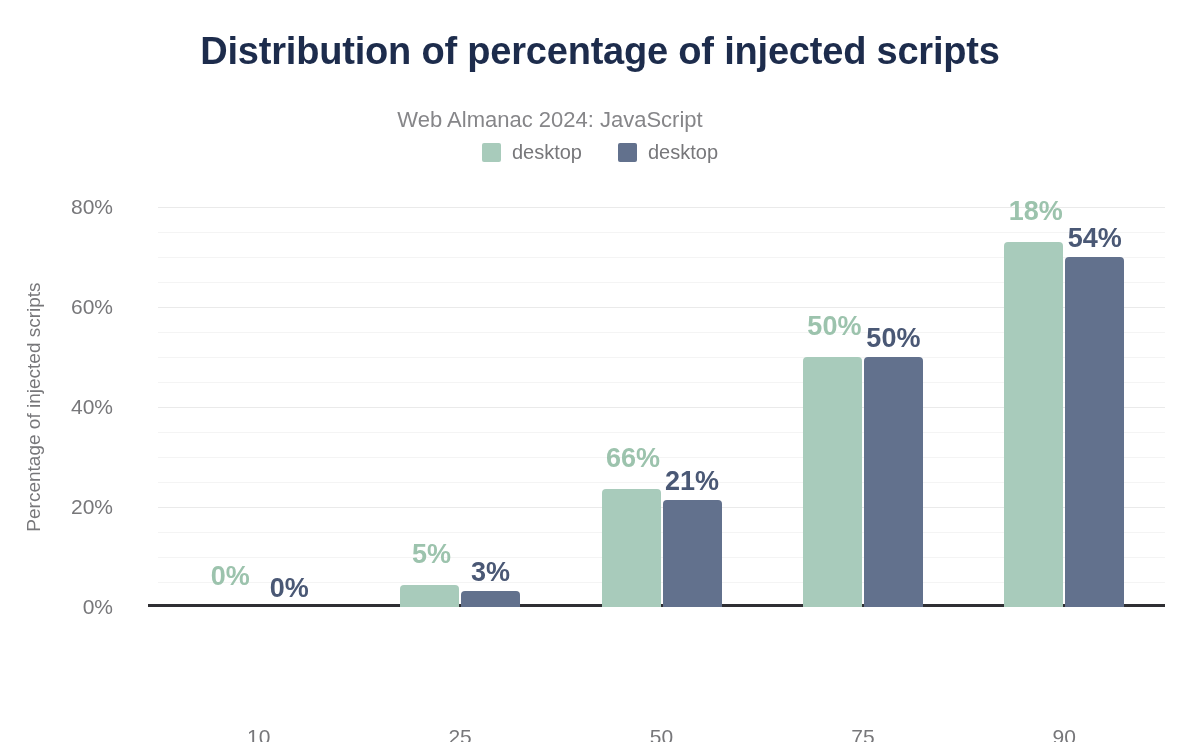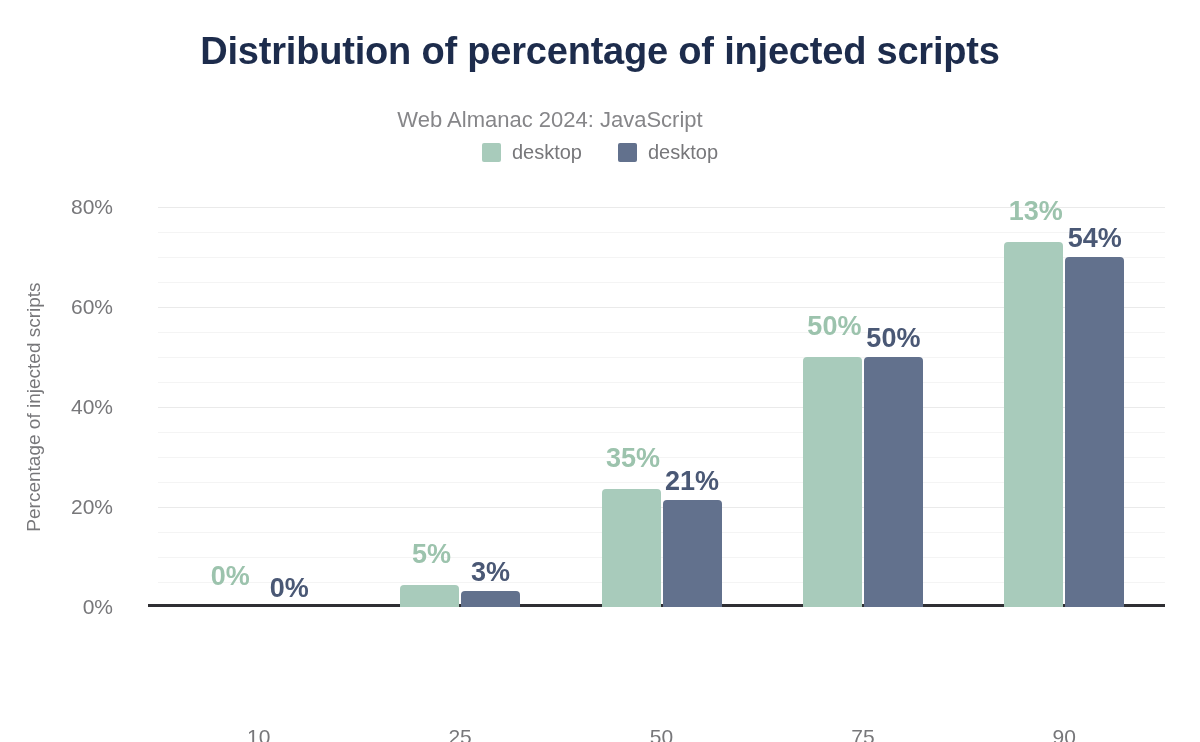--- a/index.html
+++ b/index.html
@@ -220,28 +220,28 @@
       <div class="x-tick-label" style="left: 100.7px;">10</div>
       <div class="bar-label desktop" style="color: rgb(156, 195, 173); left: 72.2px; top: 454px;">0%</div>
       <div class="bar-label mobile" style="color: rgb(74, 88, 117); left: 131.2px; top: 466px;">0%</div>
       <div class="x-tick-label" style="left: 302.1px;">25</div>
       <div class="bar desktop" style="left: 242.1px; width: 59px; height: 22.5px; background: rgb(168, 203, 187);"></div>
       <div class="bar-label desktop" style="color: rgb(156, 195, 173); left: 273.6px; top: 431.5px;">5%</div>
       <div class="bar mobile" style="left: 303.1px; width: 59px; height: 16.5px; background: rgb(98, 113, 141);"></div>
       <div class="bar-label mobile" style="color: rgb(74, 88, 117); left: 332.6px; top: 449.5px;">3%</div>
       <div class="x-tick-label" style="left: 503.5px;">50</div>
       <div class="bar desktop" style="left: 443.5px; width: 59px; height: 118.5px; background: rgb(168, 203, 187);"></div>
-      <div class="bar-label desktop" style="color: rgb(156, 195, 173); left: 475px; top: 335.5px;">35%</div>
+      <div class="bar-label desktop" style="color: rgb(156, 195, 173); left: 475px; top: 335.5px;">66%</div>
       <div class="bar mobile" style="left: 504.5px; width: 59px; height: 107.5px; background: rgb(98, 113, 141);"></div>
       <div class="bar-label mobile" style="color: rgb(74, 88, 117); left: 534px; top: 358.5px;">21%</div>
       <div class="x-tick-label" style="left: 704.9px;">75</div>
       <div class="bar desktop" style="left: 644.9px; width: 59px; height: 250px; background: rgb(168, 203, 187);"></div>
       <div class="bar-label desktop" style="color: rgb(156, 195, 173); left: 676.4px; top: 204px;">50%</div>
       <div class="bar mobile" style="left: 705.9px; width: 59px; height: 250px; background: rgb(98, 113, 141);"></div>
       <div class="bar-label mobile" style="color: rgb(74, 88, 117); left: 735.4px; top: 216px;">50%</div>
       <div class="x-tick-label" style="left: 906.3px;">90</div>
       <div class="bar desktop" style="left: 846.3px; width: 59px; height: 365px; background: rgb(168, 203, 187);"></div>
-      <div class="bar-label desktop" style="color: rgb(156, 195, 173); left: 877.8px; top: 89px;">13%</div>
+      <div class="bar-label desktop" style="color: rgb(156, 195, 173); left: 877.8px; top: 89px;">18%</div>
       <div class="bar mobile" style="left: 907.3px; width: 59px; height: 350px; background: rgb(98, 113, 141);"></div>
       <div class="bar-label mobile" style="color: rgb(74, 88, 117); left: 936.8px; top: 116px;">54%</div>
     </div>
 
 </div>
 
 </body></html>

